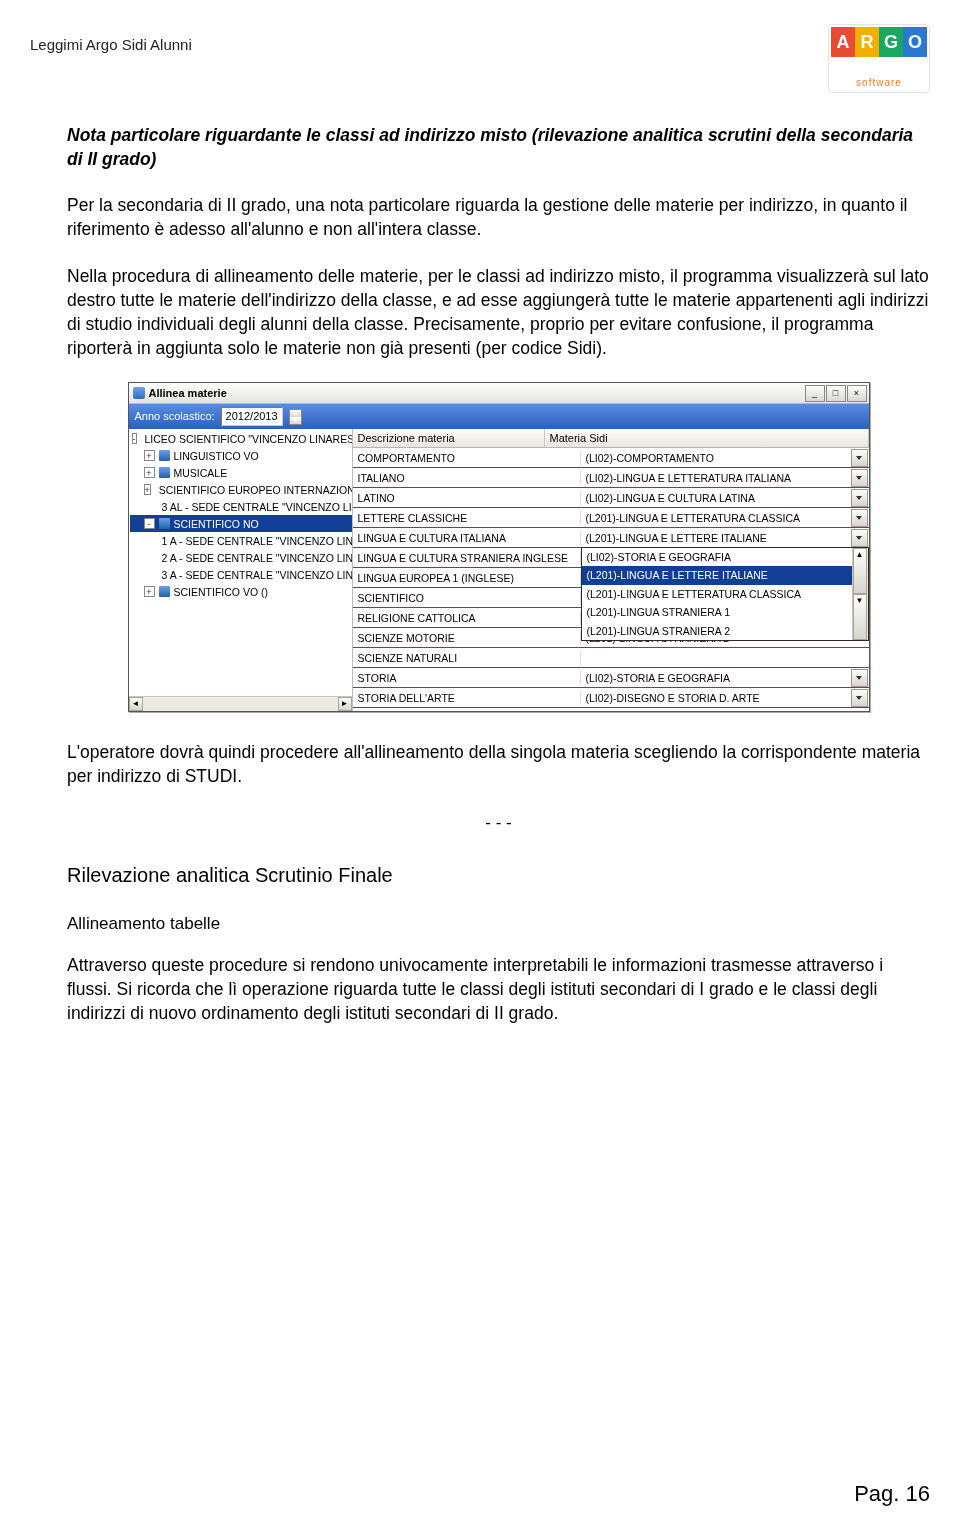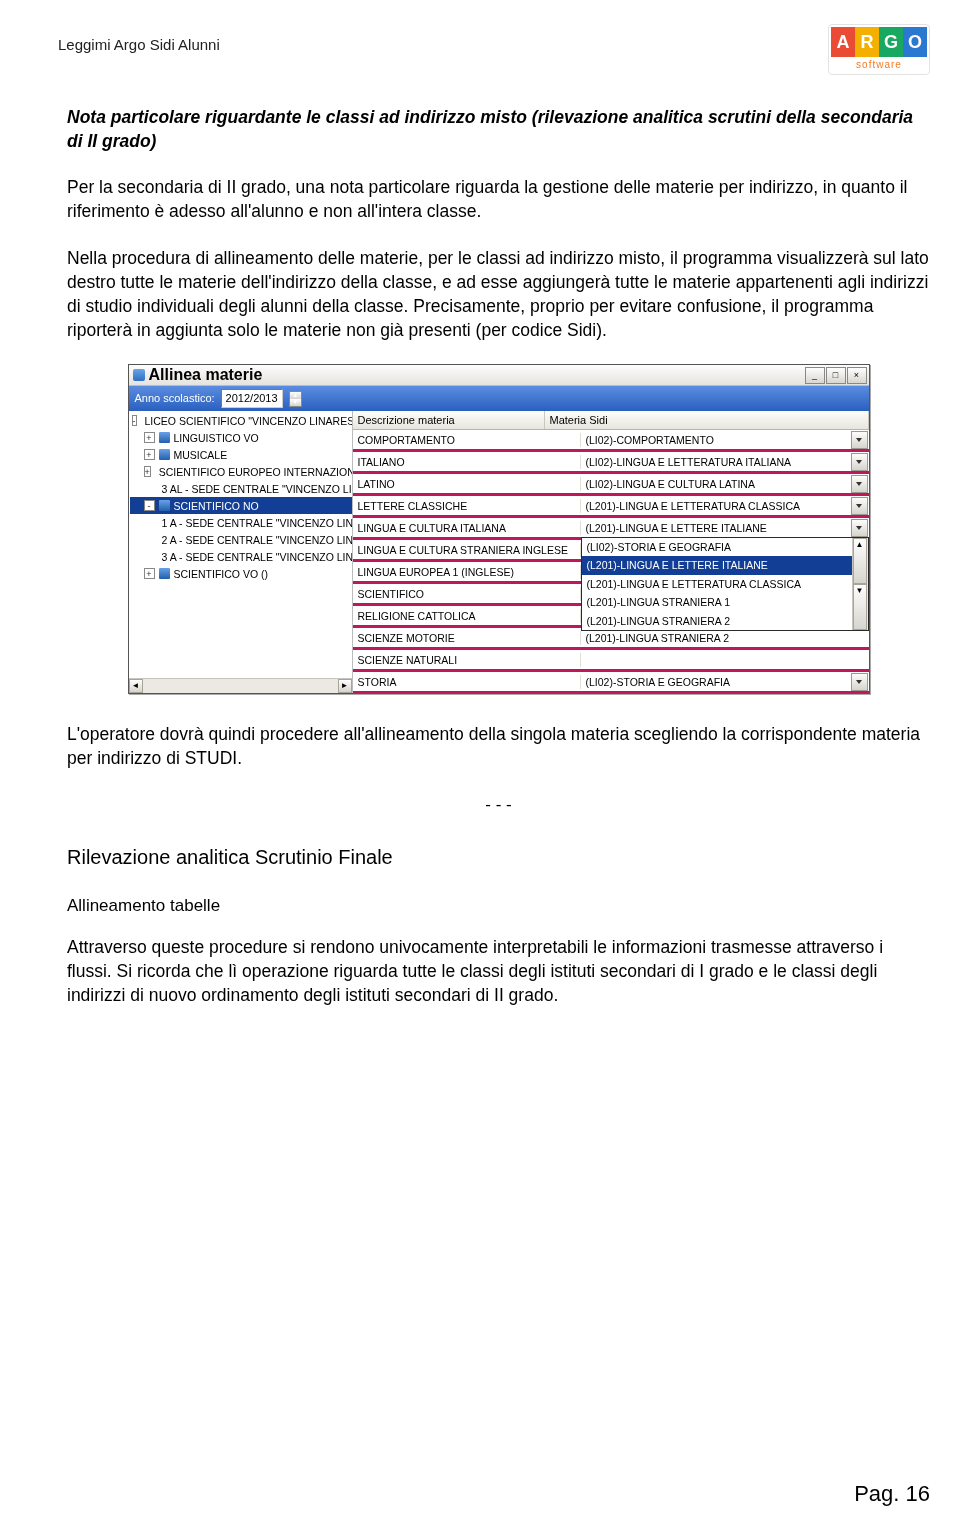--- a/index.html
+++ b/index.html
@@ -13,21 +13,20 @@
   .page {
     padding: 24px 30px 24px 30px;
     position: relative;
     min-height: 1529px;
     box-sizing: border-box;
   }
   .header-row {
     display: flex;
     justify-content: space-between;
     align-items: flex-start;
-    margin-left: 28px;
   }
   .running-head {
     font-size: 15px;
     color: #222;
     margin-top: 12px;
     font-family: Arial, Helvetica, sans-serif;
   }
   .logo {
     display: flex;
     flex-direction: column;
@@ -39,21 +38,21 @@
   }
   .logo-bars { display: flex; }
   .logo-bars .bar {
     width: 24px; height: 30px;
     display: flex; align-items: center; justify-content: center;
     color: #fff; font-weight: bold; font-size: 18px;
     font-family: Arial, sans-serif;
   }
   .logo-sub {
     font-size: 10px; color: #f47b20; letter-spacing: 1px;
-    text-align: left; padding: 2px 0 4px 0;
+    text-align: left; padding: 20px 0 4px 0;
     font-family: Arial, sans-serif;
   }
   .body-text {
     font-size: 17.5px;
     line-height: 1.38;
     margin-top: 30px;
     margin-left: 37px;
   }
   .bold-italic { font-weight: bold; font-style: italic; }
   .para { margin: 0 0 22px 0; }
@@ -87,21 +86,21 @@
     height: 20px;
     padding: 0 2px 0 2px;
     border-bottom: 1px solid #bbb;
   }
   .titlebar-left { display: flex; align-items: center; gap: 4px; padding-left: 2px;}
   .titlebar-ico {
     width: 12px; height: 12px;
     background: linear-gradient(#6aa3e8,#2e6fc1);
     border-radius: 2px;
   }
-  .titlebar-title { font-weight: bold; font-size: 16px; }
+  .titlebar-title { font-weight: bold; font-size: 11px; }
   .win-btns { display: flex; gap: 1px; }
   .win-btns .wb {
     width: 18px; height: 15px;
     background: linear-gradient(#fefefe,#d8d6cf);
     border: 1px solid #888;
     font-size: 9px;
     display: flex; align-items: center; justify-content: center;
     font-family: Arial, sans-serif;
   }
   .bluebar {
@@ -209,21 +208,21 @@
     font-size: 11px;
     box-sizing: border-box;
     overflow: hidden;
   }
   .col-a { width: 192px; }
   .col-b { flex: 1; }
   .grid-body .grow {
     display: flex;
     align-items: center;
     height: 19px;
-    border-bottom: 3px solid #be185d;
+    border-bottom: 1px solid #be185d;
     font-size: 10.5px;
     position: relative;
   }
   .grow .cell-a {
     width: 228px;
     padding: 0 5px;
     border-right: 1px solid #e1ded6;
     box-sizing: border-box;
     overflow: hidden;
     white-space: nowrap;

